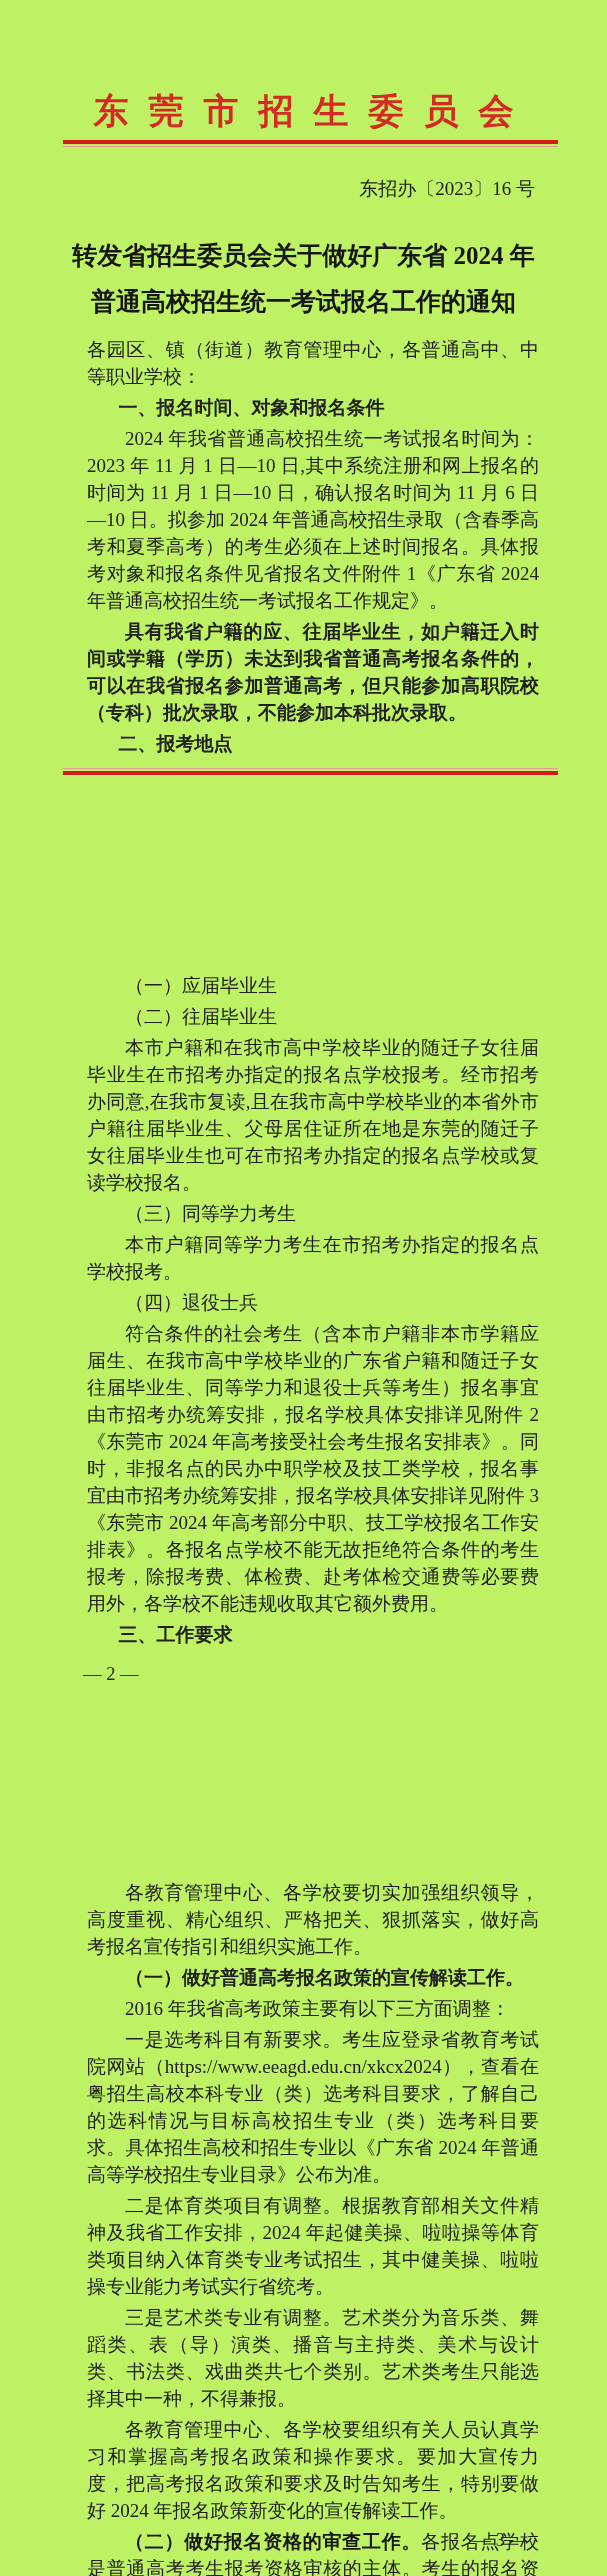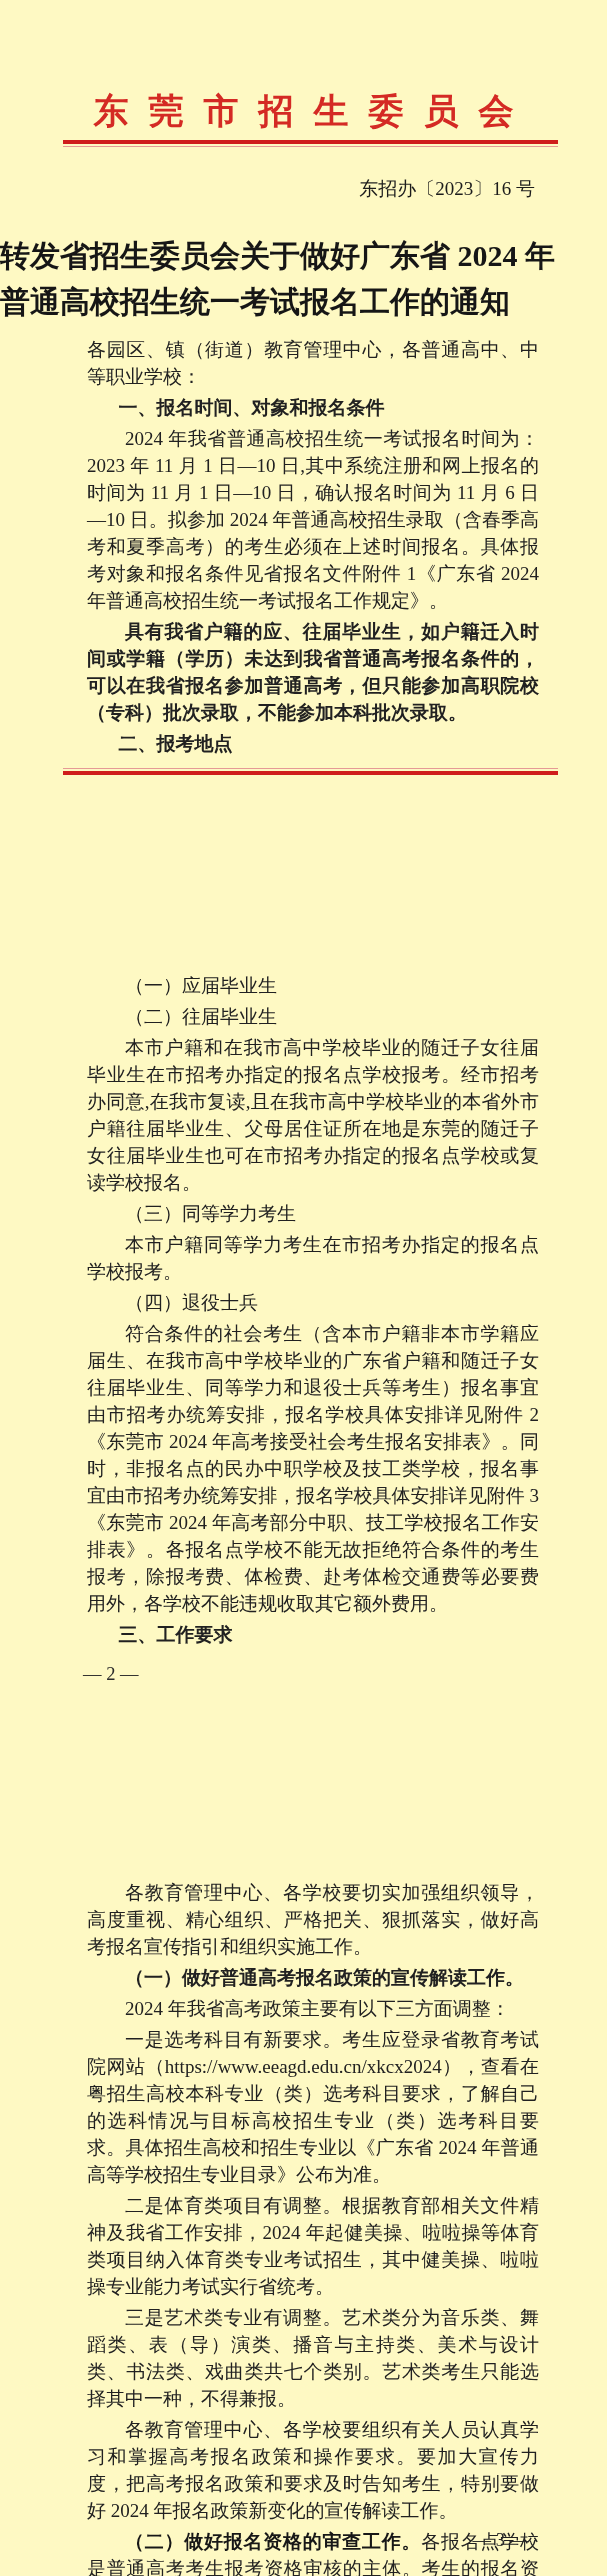--- a/index.html
+++ b/index.html
@@ -1,20 +1,20 @@
 <!DOCTYPE html>
 <html style="font-size:9px"><head>
 <meta charset="utf-8">
 <style>
   html,body{margin:0;padding:0;background:#ffffff;}
   .canvas{
     position:relative;
     width:607px;height:2576px;
     margin:0 auto;
-    background:#fef9c3;
+    background:#bef264;
     overflow:hidden;
     font-family:"Liberation Serif","DejaVu Serif",serif;
     color:#212121;
   }
 
   
   .issuer{
     position:absolute;top:88px;left:0;width:607px;
     text-align:center;
     font-size:35px;font-weight:700;
@@ -29,22 +29,22 @@
   .sep-top{top:140px;}
   .sep-bottom{top:768px;}
 
   .doc-number{
     position:absolute;top:176px;right:72px;
     font-size:19px;color:#1c1c1c;white-space:nowrap;
   }
 
   .doc-title{
     position:absolute;top:233px;left:0;width:607px;
-    text-align:left;
-    font-size:30px;line-height:46px;font-weight:700;color:#161616;
+    text-align:center;
+    font-size:25px;line-height:46px;font-weight:700;color:#161616;
   }
 
   
   .flow{position:absolute;left:83px;width:460px;}
   .flow p{
     margin:4px;
     font-size:19px;line-height:27px;
     text-align:justify;text-indent:2em;
     color:#212121;
   }
@@ -111,21 +111,21 @@
     <p>（四）退役士兵</p>
     <p>符合条件的社会考生（含本市户籍非本市学籍应届生、在我市高中学校毕业的广东省户籍和随迁子女往届毕业生、同等学力和退役士兵等考生）报名事宜由市招考办统筹安排，报名学校具体安排详见附件 2《东莞市 2024 年高考接受社会考生报名安排表》。同时，非报名点的民办中职学校及技工类学校，报名事宜由市招考办统筹安排，报名学校具体安排详见附件 3《东莞市 2024 年高考部分中职、技工学校报名工作安排表》。各报名点学校不能无故拒绝符合条件的考生报考，除报考费、体检费、赴考体检交通费等必要费用外，各学校不能违规收取其它额外费用。</p>
     <p class="sec-heading">三、工作要求</p>
   </div>
 
   <div class="page-num page-num-2">— 2 —</div>
 
   <div class="flow body-3">
     <p>各教育管理中心、各学校要切实加强组织领导，高度重视、精心组织、严格把关、狠抓落实，做好高考报名宣传指引和组织实施工作。</p>
     <p class="bold-para">（一）做好普通高考报名政策的宣传解读工作。</p>
-    <p>2024 年我省高考政策主要有以下三方面调整：</p>
+    <p>2016 年我省高考政策主要有以下三方面调整：</p>
     <p>一是选考科目有新要求。考生应登录省教育考试院网站（https://www.eeagd.edu.cn/xkcx2024），查看在粤招生高校本科专业（类）选考科目要求，了解自己的选科情况与目标高校招生专业（类）选考科目要求。具体招生高校和招生专业以《广东省 2024 年普通高等学校招生专业目录》公布为准。</p>
     <p>二是体育类项目有调整。根据教育部相关文件精神及我省工作安排，2024 年起健美操、啦啦操等体育类项目纳入体育类专业考试招生，其中健美操、啦啦操专业能力考试实行省统考。</p>
     <p>三是艺术类专业有调整。艺术类分为音乐类、舞蹈类、表（导）演类、播音与主持类、美术与设计类、书法类、戏曲类共七个类别。艺术类考生只能选择其中一种，不得兼报。</p>
     <p>各教育管理中心、各学校要组织有关人员认真学习和掌握高考报名政策和操作要求。要加大宣传力度，把高考报名政策和要求及时告知考生，特别要做好 2024 年报名政策新变化的宣传解读工作。</p>
     <p><span class="lead-bold">（二）做好报名资格的审查工作。</span><span>各报名点学校是普通高考考生报考资格审核的主体。考生的报名资料必须由熟悉业务的考务人员审核把关。要落实责任追究制，谁审核，谁负责。各学校要按要求严格审核所有考生的户籍、学籍和实际就读情况，要认</span></p>
   </div>
 
   <div class="page-num page-num-3">— 3 —</div>
 
 </div>

